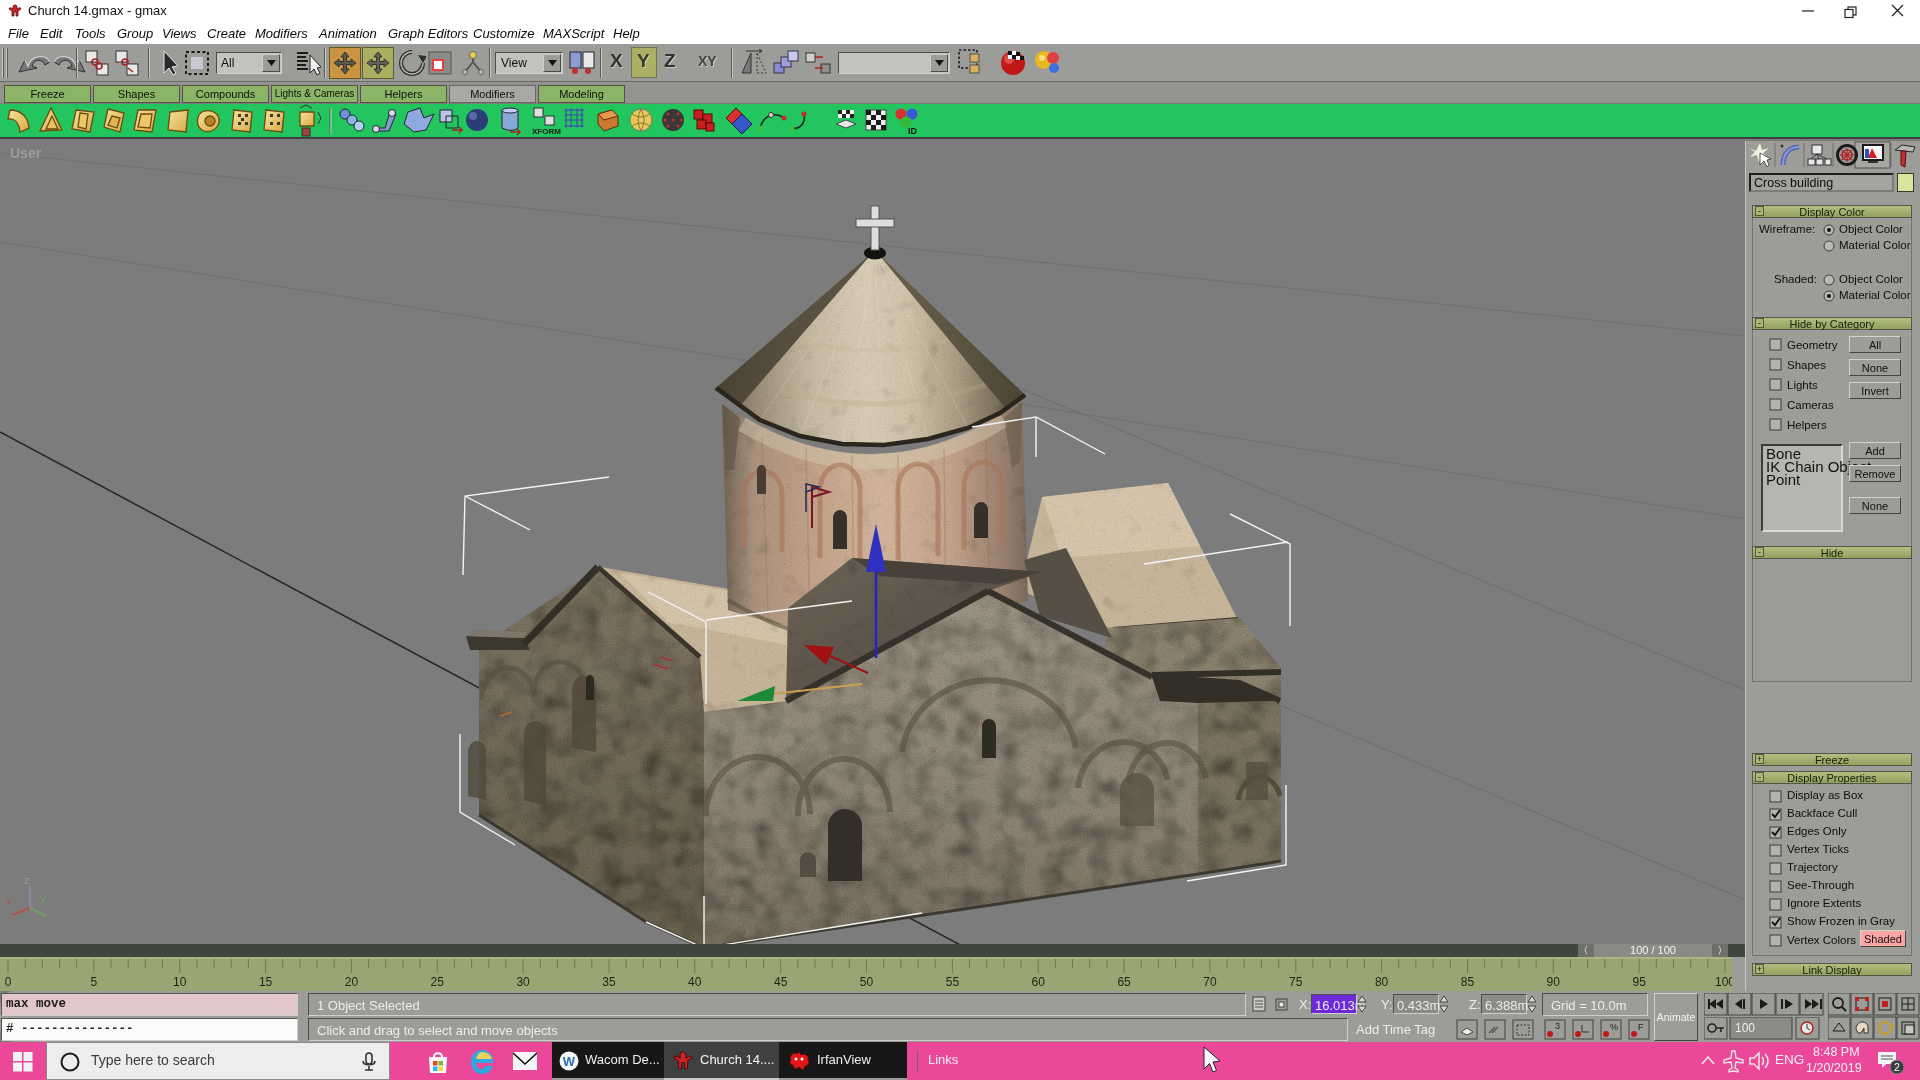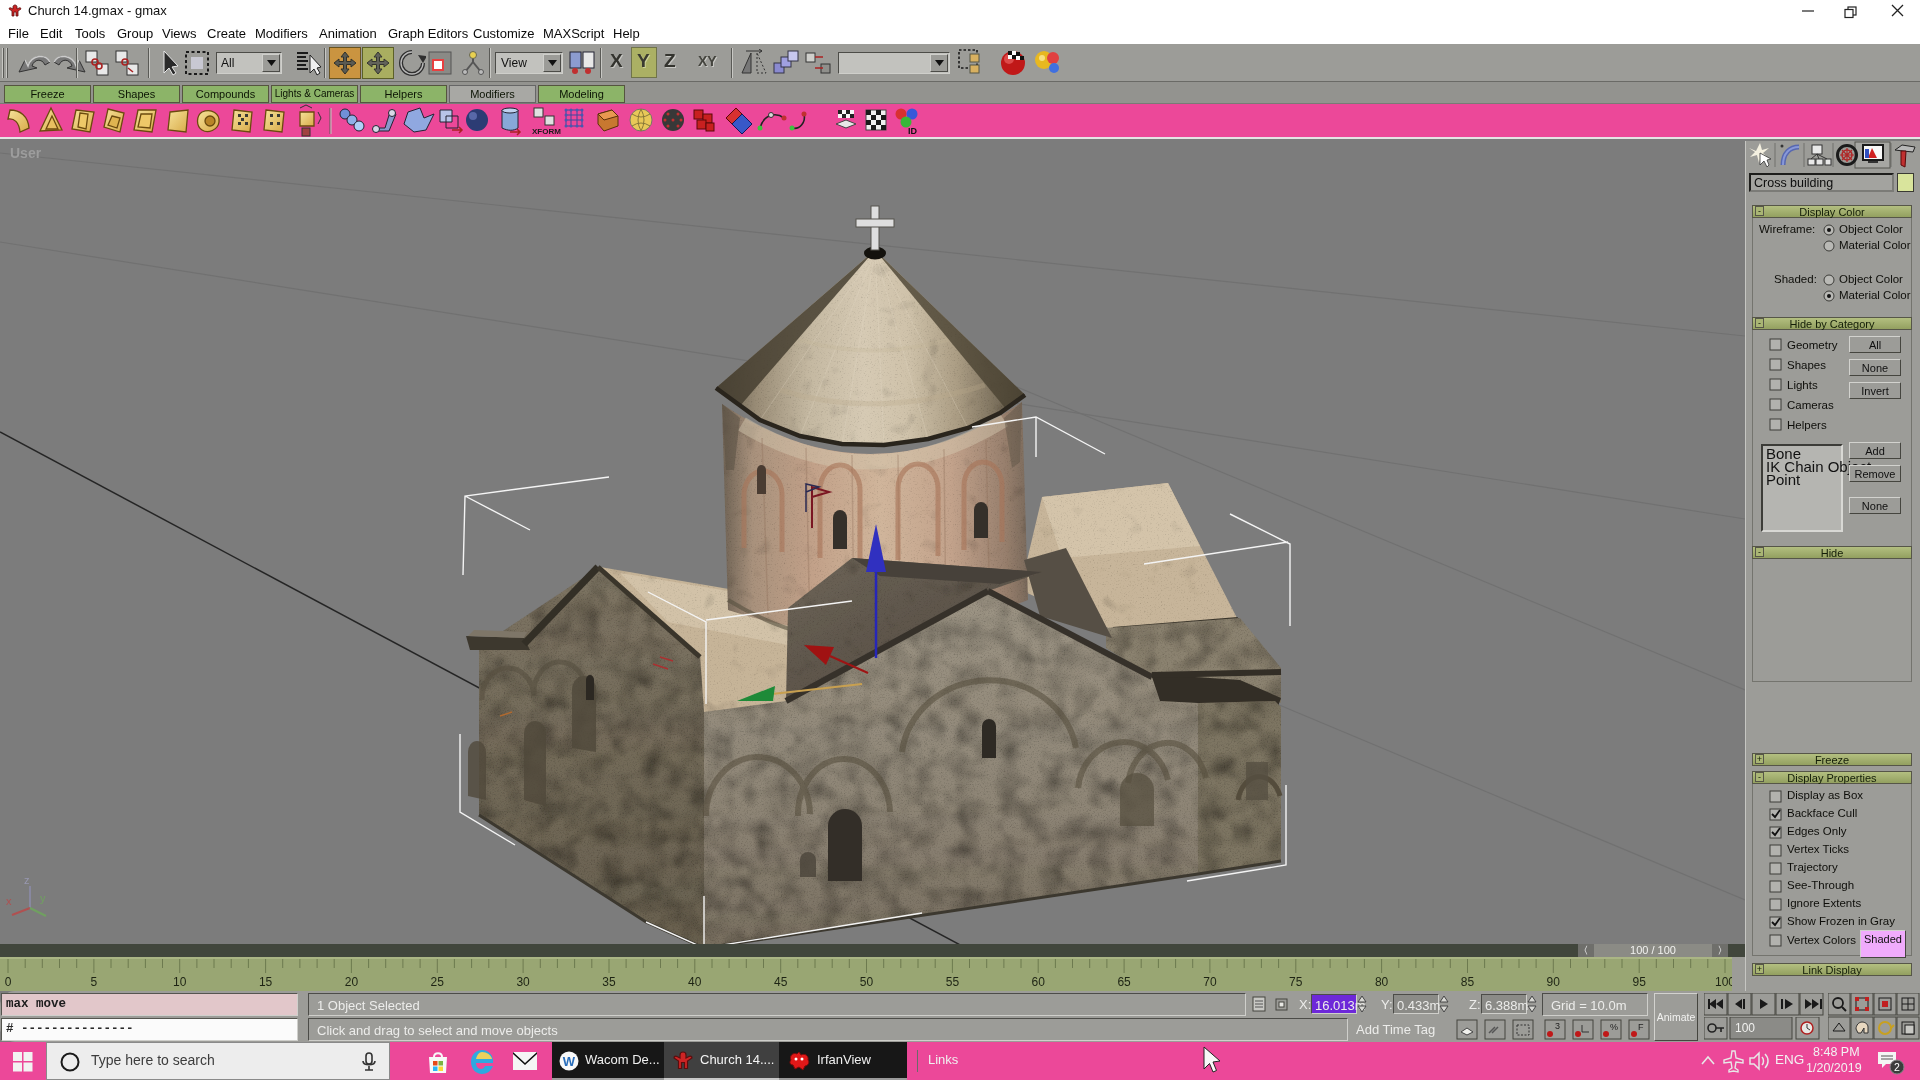--- a/index.html
+++ b/index.html
@@ -4,27 +4,27 @@
 <style>
 * { margin:0; padding:0; box-sizing:border-box; }
 html,body { width:1920px; height:1080px; overflow:hidden; background:#7c7c7c;
   font-family:"Liberation Sans", sans-serif; }
 #page { position:absolute; left:0; top:0; width:1920px; height:1080px; }
 .abs { position:absolute; }
 
 #title { left:0; top:0; width:1920px; height:22px; background:#ffffff; }
 #title .t { position:absolute; left:28px; top:3px; font-size:13px; color:#111; }
 #menu { left:0; top:22px; width:1920px; height:22px; background:#ffffff; }
-.mi { position:absolute; top:4px; font-size:13px; color:#0a0a0a; letter-spacing:0px; }
+.mi { position:absolute; top:4px; font-size:13px; color:#0a0a0a; letter-spacing:0px;font-style:italic; }
 #tb1 { left:0; top:44px; width:1920px; height:38px; background:#9c9c98; border-bottom:1px solid #6a6a66; }
 #tabrow { left:0; top:82px; width:1920px; height:22px; background:#93938f; border-bottom:1px solid #7a7a76;}
 .tab { position:absolute; top:3px; height:18px; background:#8cb468; border:1px solid #55553f;
   font-size:11px; color:#0c1404; text-align:center; line-height:16px; white-space:nowrap; overflow:hidden; }
 .tab.on { background:#a8a8a4; border:1px solid #666; }
-#tb2 { left:0; top:104px; width:1920px; height:35px; background:#ec4899; border-bottom:2px solid #e5e5e5; }
+#tb2 { left:0; top:104px; width:1920px; height:35px; background:#22c55e; border-bottom:2px solid #404040; }
 
 #vp { left:0; top:141px; width:1745px; height:803px; background:#7c7c7c; }
 
 #panel { left:1745px; top:141px; width:175px; height:901px; background:#9c9c98; border-left:1px solid #c6c6c2; }
 
 #tstrip { left:0; top:944px; width:1745px; height:13px; background:#41463c; }
 #ruler { left:0; top:957px; width:1732px; height:34px; background:#99a673; }
 #status { left:0; top:991px; width:1920px; height:51px; background:#9c9c98;border-radius:15px; }
 #taskbar { left:0; top:1042px; width:1920px; height:54px; background:#ec4899; }
 
@@ -689,21 +689,21 @@
     </svg>
     <span class="cklab" style="left:34px;top:5px">Display as Box</span>
     <span class="cklab" style="left:34px;top:23px">Backface Cull</span>
     <span class="cklab" style="left:34px;top:41px">Edges Only</span>
     <span class="cklab" style="left:34px;top:59px">Vertex Ticks</span>
     <span class="cklab" style="left:34px;top:77px">Trajectory</span>
     <span class="cklab" style="left:34px;top:95px">See-Through</span>
     <span class="cklab" style="left:34px;top:113px">Ignore Extents</span>
     <span class="cklab" style="left:34px;top:131px">Show Frozen in Gray</span>
     <span class="cklab" style="left:34px;top:150px">Vertex Colors</span>
-    <div class="btn" style="left:107px;top:146px;width:46px;height:28px;line-height:16px;background:#f0abfc">Shaded</div>
+    <div class="btn" style="left:107px;top:146px;width:46px;height:17px;line-height:16px;background:#fca5a5">Shaded</div>
   </div>
 
   <div class="roll" style="top:822px"><span style="position:absolute;left:2px;top:0px;width:9px;height:10px;border:1px solid #565648;background:#a9b574;font-size:9px;line-height:8px">+</span>Link Display</div>
 </div>
 <div id="tstrip" class="abs">
   <div class="abs" style="left:1578px;top:0;width:16px;height:13px;background:#6f6f6b;color:#ddd;font-size:10px;text-align:center;line-height:12px">〈</div>
   <div class="abs" style="left:1594px;top:0;width:118px;height:13px;background:#8b8b85;color:#f2f2f0;font-size:11px;text-align:center;line-height:13px">100 / 100</div>
   <div class="abs" style="left:1712px;top:0;width:16px;height:13px;background:#6f6f6b;color:#ddd;font-size:10px;text-align:center;line-height:12px">〉</div>
 </div>
 <div class="abs" style="left:1726px;top:957px;width:19px;height:34px;background:#9c9c98"></div>

